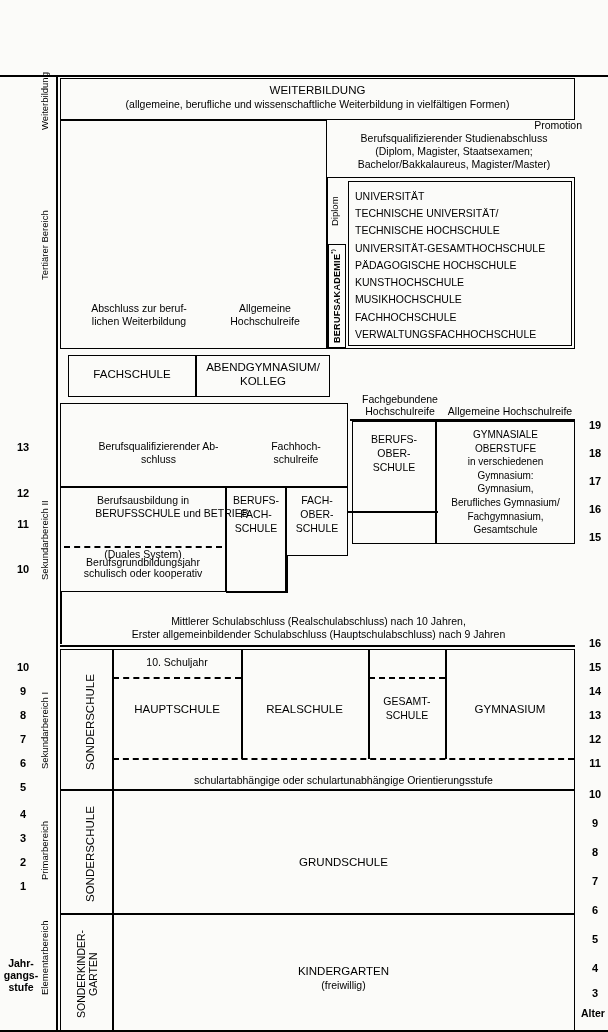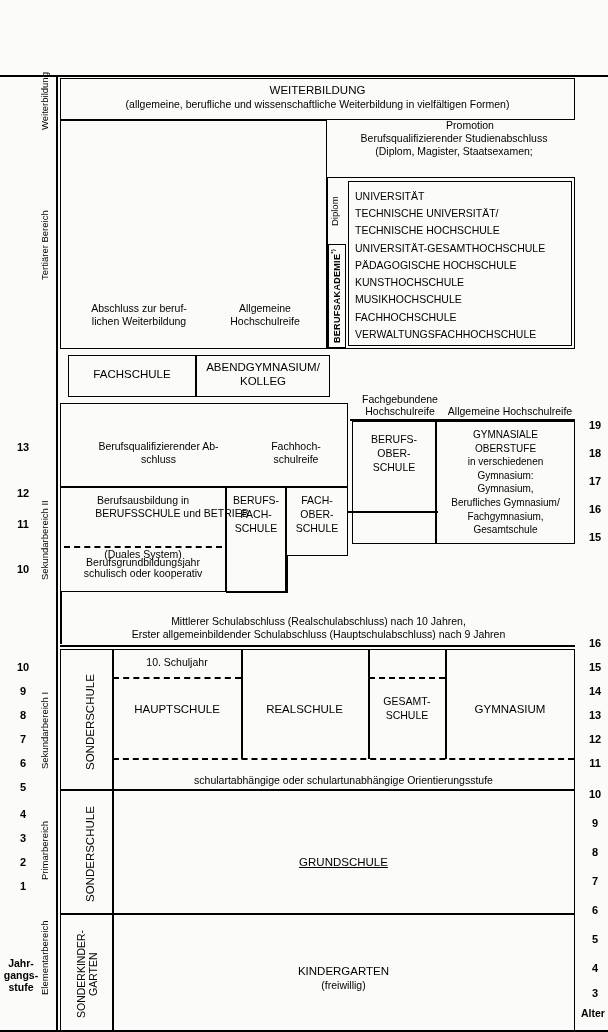--- a/index.html
+++ b/index.html
@@ -80,23 +80,24 @@
   <div class="num" style="left:580px;top:875px;">7</div>
   <div class="num" style="left:580px;top:904px;">6</div>
   <div class="num" style="left:580px;top:933px;">5</div>
   <div class="num" style="left:580px;top:962px;">4</div>
   <div class="num" style="left:580px;top:987px;">3</div>
 
   <div class="box" style="left:60px;top:78px;width:515px;height:42px;"></div>
   <div class="t lbl-m" style="left:62px;top:84px;width:511px;font-weight:normal;">WEITERBILDUNG</div>
   <div class="t lbl-s" style="left:62px;top:99px;width:511px;">(allgemeine, berufliche und wissenschaftliche Weiterbildung in vielfältigen Formen)</div>
 
-  <div class="t lbl-s" style="left:346px;top:120px;width:248px;">Promotion</div>
+  <div class="t lbl-s" style="left:334px;top:120px;width:248px;text-align:right;">Promotion</div>
   <div class="t lbl-s" style="left:330px;top:133px;width:248px;">Berufsqualifizierender Studienabschluss</div>
   <div class="t lbl-s" style="left:330px;top:146px;width:248px;">(Diplom, Magister, Staatsexamen;</div>
+  <div class="t lbl-s" style="left:330px;top:159px;width:248px;">Bachelor/Bakkalaureus, Magister/Master)</div>
 
   <div class="box" style="left:327px;top:177px;width:248px;height:172px;"></div>
 
   <div class="vert lbl-xs" style="left:330px;top:180px;height:62px;width:14px;">Diplom</div>
 
   <div class="box" style="left:328px;top:244px;width:18px;height:104px;"></div>
   <div class="vert" style="left:330px;top:248px;height:96px;width:14px;font-size:9px;font-weight:bold;letter-spacing:0.3px;"><span>BERUFSAKADEMIE</span><span style="font-size:6px;vertical-align:super;">*)</span></div>
 
   <div class="box" style="left:348px;top:181px;width:224px;height:165px;"></div>
   <div style="position:absolute;left:355px;top:188px;width:215px;font-size:10.5px;line-height:1.64;text-align:left;">
@@ -199,21 +200,21 @@
   <div class="t lbl-s" style="left:369px;top:696px;width:76px;">GESAMT-</div>
   <div class="t lbl-s" style="left:369px;top:710px;width:76px;">SCHULE</div>
   <div class="t lbl-m" style="left:446px;top:703px;width:128px;">GYMNASIUM</div>
 
   <div class="dash-h" style="left:113px;top:758px;width:461px;"></div>
   <div class="t lbl-s" style="left:113px;top:775px;width:461px;">schulartabhängige oder schulartunabhängige Orientierungsstufe</div>
 
   <div class="box" style="left:60px;top:790px;width:515px;height:124px;"></div>
   <div class="ln" style="left:112px;top:790px;width:1.5px;height:124px;"></div>
   <div class="vert lbl-m" style="left:84px;top:800px;height:108px;width:22px;">SONDERSCHULE</div>
-  <div class="t lbl-m" style="left:113px;top:856px;width:461px;text-decoration:underline;">GRUNDSCHULE</div>
+  <div class="t lbl-m" style="left:113px;top:856px;width:461px;">GRUNDSCHULE</div>
 
   <div class="box" style="left:60px;top:914px;width:515px;height:117px;"></div>
   <div class="ln" style="left:112px;top:914px;width:1.5px;height:117px;"></div>
   <div class="vert lbl-s" style="left:76px;top:922px;height:104px;width:34px;"><span>SONDERKINDER-</span><br><span>GARTEN</span></div>
   <div class="t lbl-m" style="left:113px;top:965px;width:461px;">KINDERGARTEN</div>
   <div class="t lbl-s" style="left:113px;top:980px;width:461px;">(freiwillig)</div>
 
 </div>
 
 </body></html>

